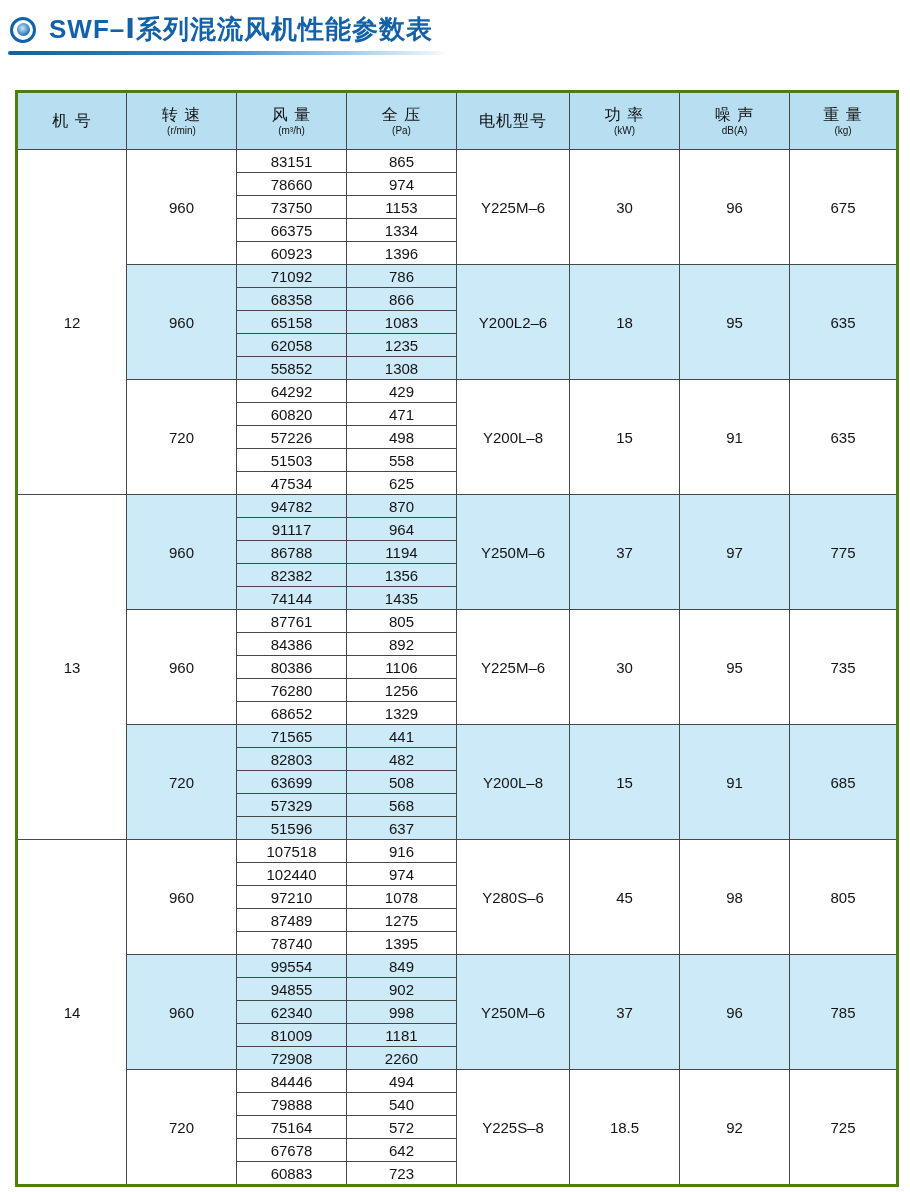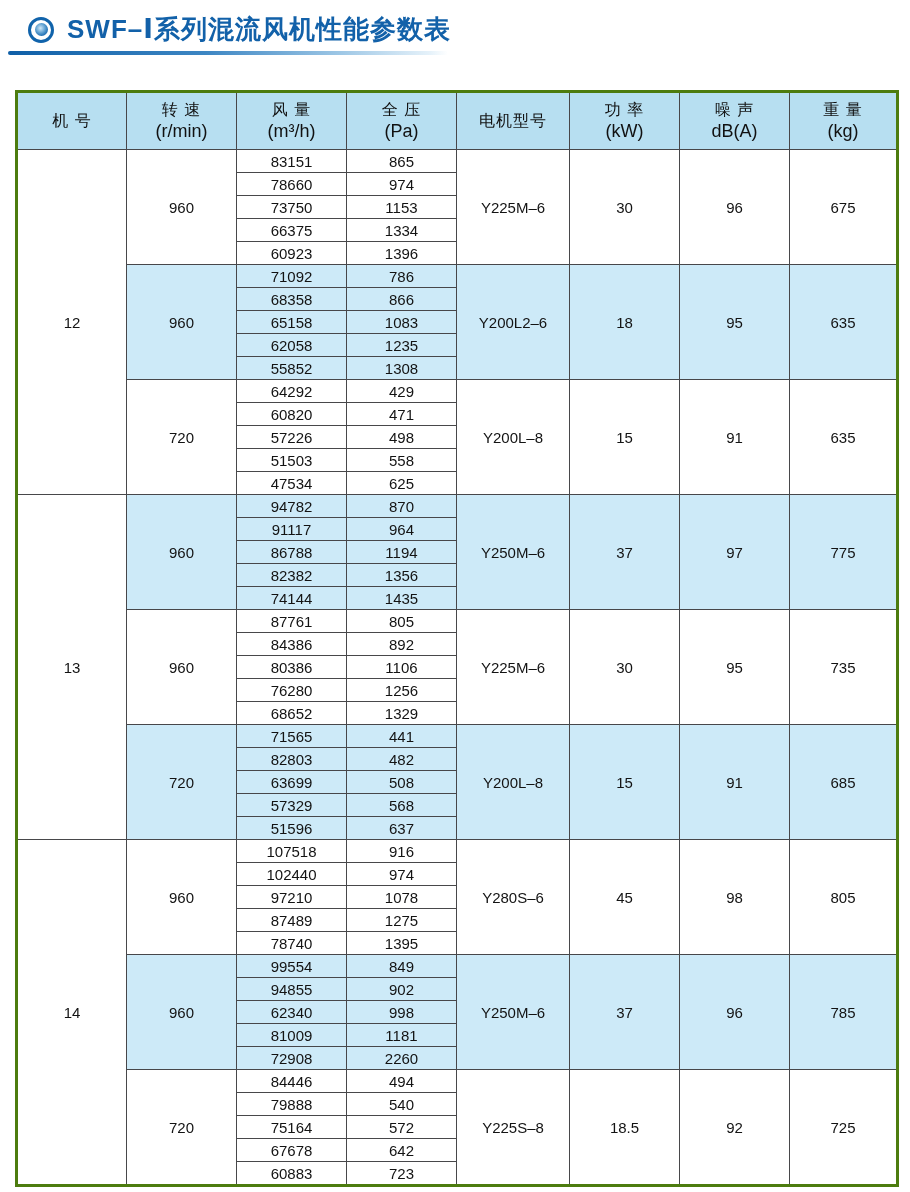--- a/index.html
+++ b/index.html
@@ -6,21 +6,21 @@
   body {
     width:910px; height:1192px;
     background:#ffffff;
     font-family:"Liberation Sans","DejaVu Sans",sans-serif;
     position:relative;
     overflow:hidden;
   }
 
   
   .title-row {
-    position:absolute; top:12px; left:28px;
+    position:absolute; top:12px; left:10px;
     display:flex; align-items:center; gap:13px;
   }
   .bullseye {
     width:26px; height:26px; border-radius:50%;
     border:3px solid #1063ab; box-sizing:border-box;
     display:flex; align-items:center; justify-content:center;
     background:#ffffff;
   }
   .bullseye-core {
     width:13px; height:13px; border-radius:50%;
@@ -48,21 +48,21 @@
     padding:0; overflow:hidden;
   }
   .perf thead th {
     background:#b7dff1;
     height:56px;
     font-weight:normal;
     font-size:16px; color:#111111;
     line-height:1.25;
     letter-spacing:1px;
   }
-  .perf thead th .unit { font-size:18px; letter-spacing:0; }
+  .perf thead th .unit { font-size:10px; letter-spacing:0; }
   .perf tbody td {
     height:22px; font-size:15px; color:#131313;
     background:#ffffff;
   }
   tr.shaded td { background:#cdeaf8; }
   td.model-cell { background:#ffffff !important;text-align:center; }
 </style>
 </head>
 <body>
 

